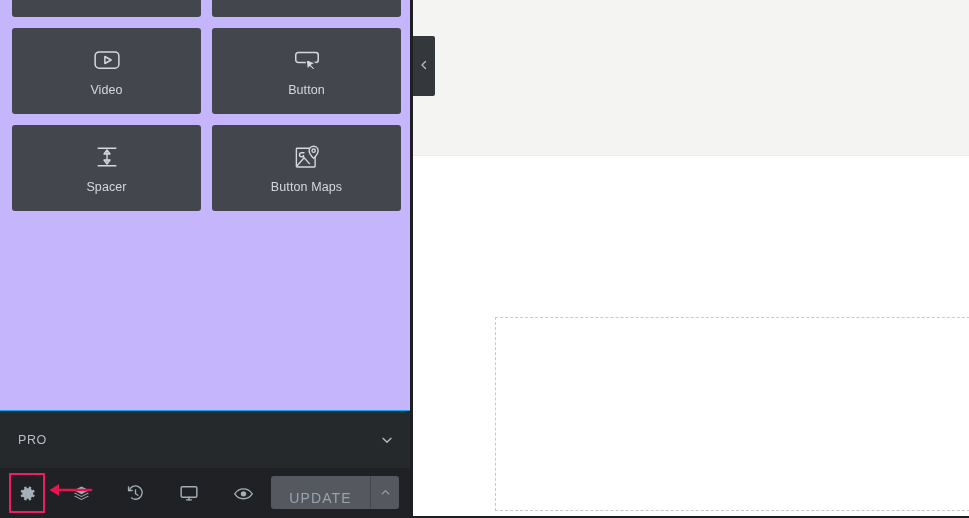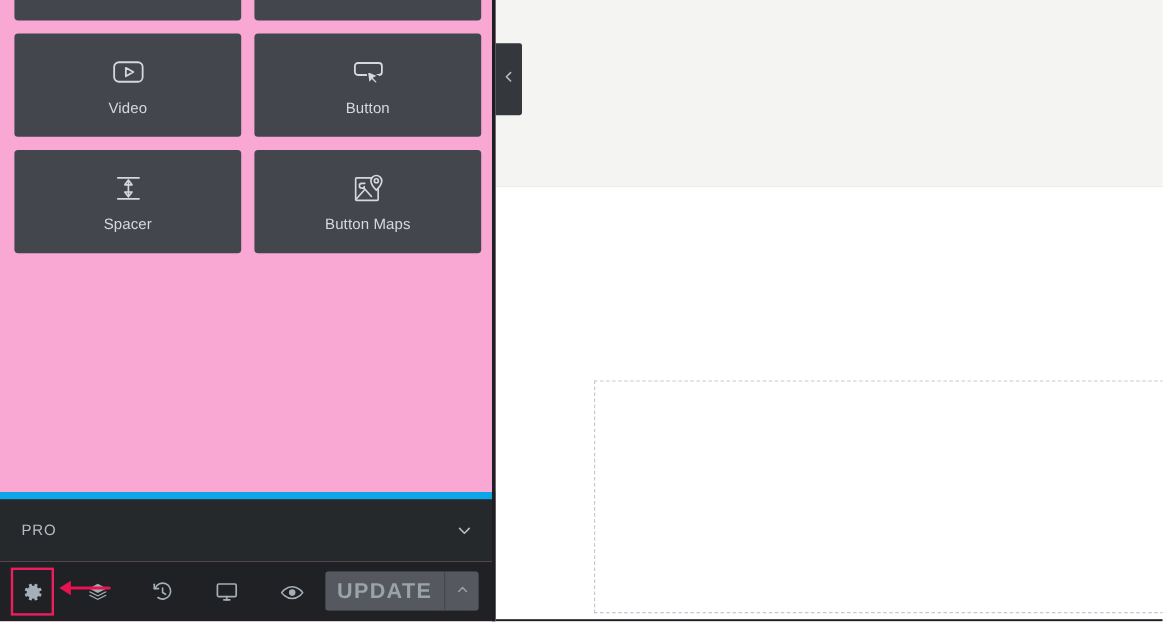--- a/index.html
+++ b/index.html
@@ -20,21 +20,21 @@
     height: 518px;
     overflow: hidden;
   }
 
   
   .panel {
     position: absolute;
     left: 0; top: 0;
     width: 413px;
     height: 518px;
-    background: #f9a8d4;
+    background: #c4b5fd;
     box-sizing: border-box;
     overflow: hidden;
   }
 
   .widget-scroll {
     position: absolute;
     left: 0; top: 0;
     width: 413px;
     height: 410px;
     overflow: hidden;
@@ -80,21 +80,21 @@
   }
 
   
   .pro-row {
     position: absolute;
     left: 0;
     top: 410px;
     width: 413px;
     height: 58px;
     background: #26292c;
-    border-top: 6px solid #0ea5e9;
+    border-top: 1px solid #0ea5e9;
     box-sizing: border-box;
     display: flex;
     align-items: center;
     justify-content: space-between;
     padding: 0 18px 0 18px;
     cursor: pointer;
   }
   .pro-row .pro-label {
     font-size: 12.5px;
     color: #b7bcc2;
@@ -156,30 +156,29 @@
     position: absolute;
     left: 271px;
     top: 476px;
     display: flex;
     height: 33px;
     border-radius: 3px;
     overflow: hidden;
   }
   .update-btn {
     width: 99px;
-    height: 33px;
+    height: 43px;
     background: #55595f;
     color: #9aa3ab;
-    font-size: 18px;
+    font-size: 14px;
     letter-spacing: 1.1px;
     display: flex;
     align-items: center;
     justify-content: center;
     cursor: default;
-    font-weight: bold;
   }
   .update-caret {
     width: 29px;
     height: 33px;
     background: #55595f;
     border-left: 1px solid #44474c;
     display: flex;
     align-items: center;
     justify-content: center;
     color: #9aa3ab;

